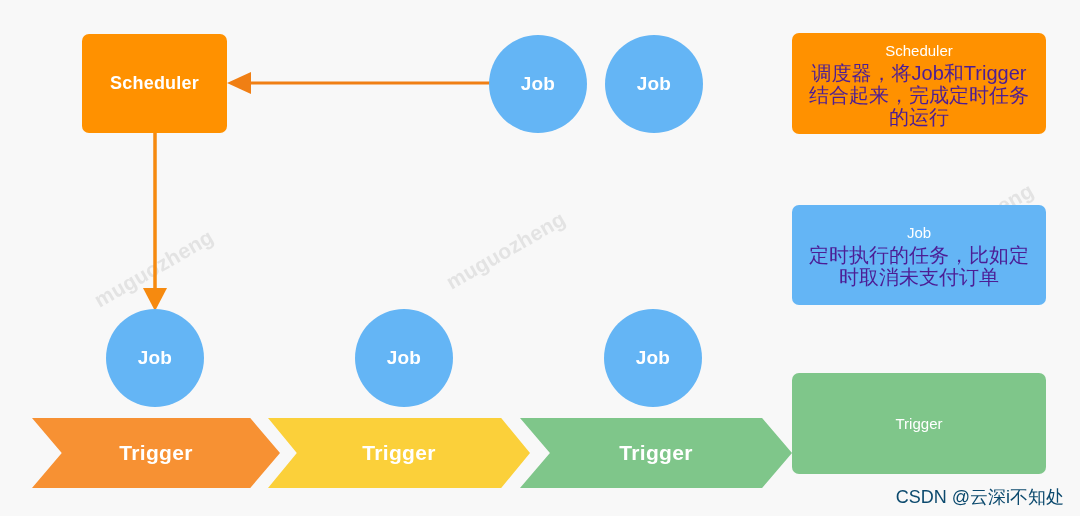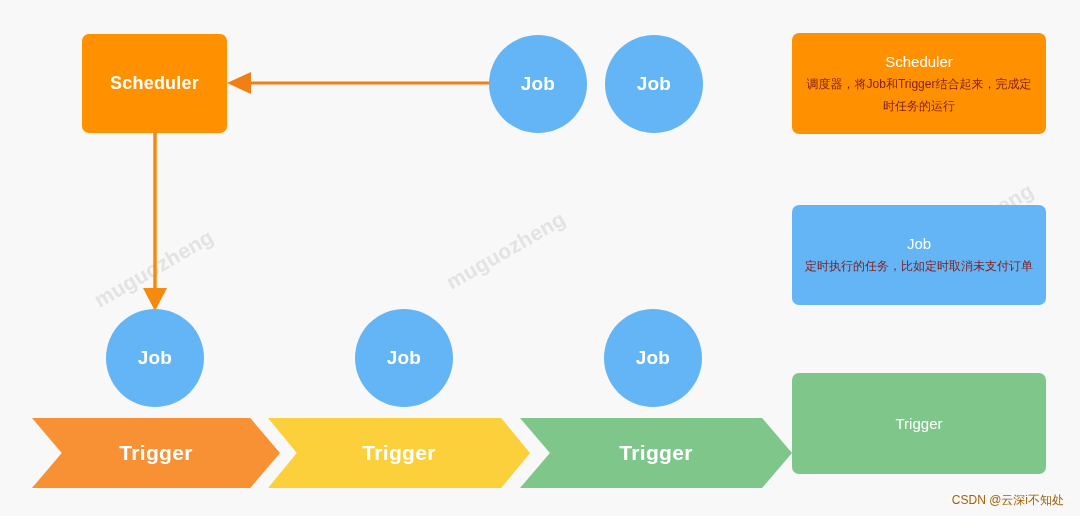--- a/index.html
+++ b/index.html
@@ -137,22 +137,22 @@
     padding: 8px 10px;
     text-align: center;
   }
   .legend-card .title {
     color: #ffffff;
     font-size: 15px;
     font-weight: 400;
     line-height: 22px;
   }
   .legend-card .desc {
-    color: #7f1d1d;
-    font-size: 12px;
+    color: #4c1d95;
+    font-size: 20px;
     font-weight: 400;
     line-height: 22px;
   }
   .legend-scheduler {
     top: 33px;
     height: 101px;
     background: #ff9100;
   }
   .legend-job {
     top: 205px;
@@ -163,22 +163,22 @@
     top: 373px;
     height: 101px;
     background: #7fc68a;
   }
 
   
   .csdn-credit {
     position: absolute;
     right: 16px;
     bottom: 7px;
-    font-size: 12px;
-    color: #a16207;
+    font-size: 18px;
+    color: #0c4a6e;
     font-family: "Liberation Sans", sans-serif;
     white-space: nowrap;
   }
 </style>
 </head>
 <body>
 
 <div id="canvas">
 
   <div class="watermark" style="left:96px; top:290px;">muguozheng</div>

